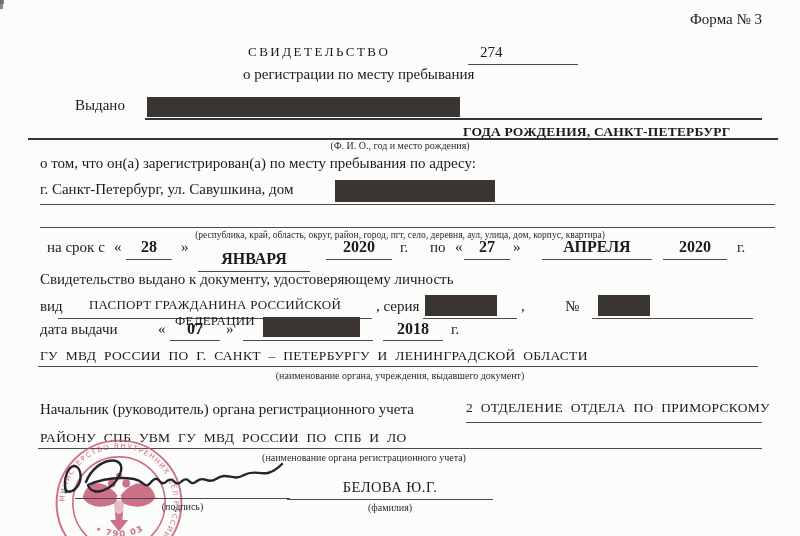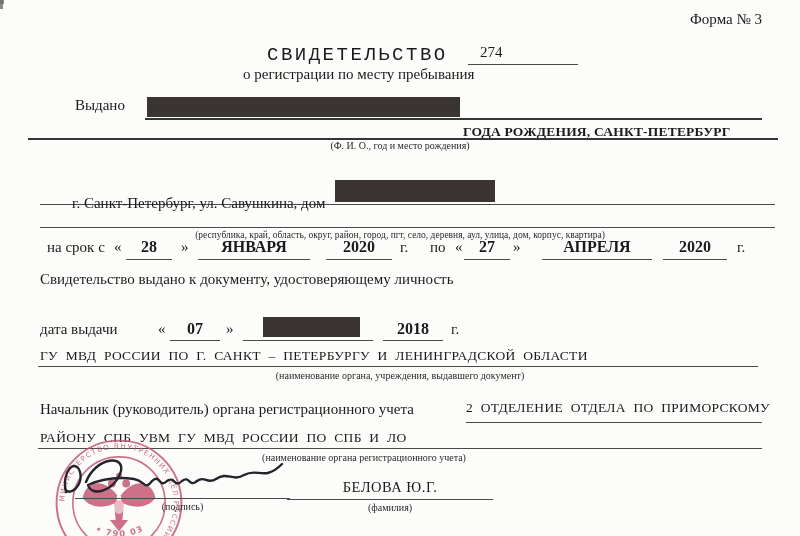--- a/index.html
+++ b/index.html
@@ -28,61 +28,73 @@
 </head>
 <body>
 
 <div class="page">
 
   <div class="abs speck" style="left:0;top:4;width:4px;height:4px;"></div>
   <div class="abs speck" style="left:0;top:16;width:3px;height:9px;"></div>
 
   <div class="abs" style="top:11px;right:38px;font-size:15px;margin-left:39px;">Форма № 3</div>
 
-  <div class="abs" style="left:267px;top:44px;font-size:19px;letter-spacing:2.5px;font-family:Liberation Mono, monospace;">СВИДЕТЕЛЬСТВО</div>
+  <div class="abs" style="left:248px;top:44px;font-size:13px;letter-spacing:2.5px;">СВИДЕТЕЛЬСТВО</div>
   <div class="abs" style="left:468px;top:44px;width:110px;height:21px;border-bottom:1.4px solid #4a4a4a;font-size:15px;padding-left:12px;box-sizing:border-box;">
     <span>274</span>
   </div>
   <div class="abs t17" style="left:243px;top:66px;">о регистрации по месту пребывания</div>
 
   <div class="abs t17" style="left:75px;top:97px;">Выдано</div>
   <div class="abs rule2" style="left:145px;top:96px;width:617px;height:22px;">
     <div class="abs redact" style="left:2px;top:1px;width:313px;height:20px;"></div>
     <div class="abs capsB" style="left:318px;top:3px;white-space:nowrap;">ГОДА РОЖДЕНИЯ, САНКТ-ПЕТЕРБУРГ</div>
   </div>
   <div class="abs rule2" style="left:28px;top:120px;width:750px;height:18px;"></div>
   <div class="abs caption" style="left:0;top:140px;width:800px;">(Ф. И. О., год и место рождения)</div>
 
+  <div class="abs t17" style="left:40px;top:155px;">о том, что он(а) зарегистрирован(а) по месту пребывания по адресу:</div>
 
   <div class="abs rule" style="left:40px;top:179px;width:735px;height:25px;">
-    <span class="t17" style="position:absolute;left:0;top:16px;white-space:nowrap;margin-left:32px;">г. Санкт-Петербург, ул. Савушкина, дом</span>
+    <span class="t17" style="position:absolute;left:0;top:2px;white-space:nowrap;">г. Санкт-Петербург, ул. Савушкина, дом</span>
     <div class="abs redact" style="left:295px;top:1px;width:160px;height:22px;"></div>
   </div>
   <div class="abs rule" style="left:40px;top:210px;width:735px;height:17px;"></div>
   <div class="abs caption" style="left:0;top:230px;width:800px;font-size:9.5px;">(республика, край, область, округ, район, город, пгт, село, деревня, аул, улица, дом, корпус, квартира)</div>
 
   <div class="abs" style="left:0;top:238px;width:800px;height:22px;">
     <span class="abs t17" style="left:47px;top:1px;">на срок с</span>
     <span class="abs t17" style="left:114px;top:1px;">«</span>
     <span class="abs ufield bold14" style="left:126px;top:0;width:46px;height:21px;">28</span>
     <span class="abs t17" style="left:181px;top:1px;">»</span>
-    <span class="abs ufield bold14" style="left:198px;top:0;width:112px;height:21px;">ЯНВАРЯ</span>
+    <span class="abs ufield bold14" style="left:198px;top:12px;width:112px;height:21px;">ЯНВАРЯ</span>
     <span class="abs ufield bold14" style="left:326px;top:0;width:66px;height:21px;">2020</span>
     <span class="abs t17" style="left:400px;top:1px;">г.</span>
     <span class="abs t17" style="left:430px;top:1px;">по</span>
     <span class="abs t17" style="left:455px;top:1px;">«</span>
     <span class="abs ufield bold14" style="left:464px;top:0;width:46px;height:21px;">27</span>
     <span class="abs t17" style="left:513px;top:1px;">»</span>
     <span class="abs ufield bold14" style="left:542px;top:0;width:110px;height:21px;">АПРЕЛЯ</span>
     <span class="abs ufield bold14" style="left:663px;top:0;width:64px;height:21px;">2020</span>
     <span class="abs t17" style="left:737px;top:1px;">г.</span>
   </div>
 
   <div class="abs t17" style="left:40px;top:271px;">Свидетельство выдано к документу, удостоверяющему личность</div>
 
+  <div class="abs" style="left:0;top:297px;width:800px;height:22px;">
+    <span class="abs t17" style="left:40px;top:1px;">вид</span>
+    <span class="abs ufield" style="left:58px;top:0;width:314px;height:21px;font-size:13px;letter-spacing:.2px;">ПАСПОРТ ГРАЖДАНИНА РОССИЙСКОЙ ФЕДЕРАЦИИ</span>
+    <span class="abs t17" style="left:376px;top:1px;">, серия</span>
+    <span class="abs rule" style="left:423px;top:0;width:94px;height:21px;"></span>
+    <div class="abs redact" style="left:425px;top:-2px;width:72px;height:21px;"></div>
+    <span class="abs t17" style="left:521px;top:1px;">,</span>
+    <span class="abs t17" style="left:565px;top:1px;">№</span>
+    <span class="abs rule" style="left:592px;top:0;width:161px;height:21px;"></span>
+    <div class="abs redact" style="left:598px;top:-2px;width:52px;height:21px;"></div>
+  </div>
 
   <div class="abs" style="left:0;top:320px;width:800px;height:22px;">
     <span class="abs t17" style="left:40px;top:1px;">дата выдачи</span>
     <span class="abs t17" style="left:158px;top:1px;">«</span>
     <span class="abs ufield bold14" style="left:170px;top:0;width:50px;height:20px;">07</span>
     <span class="abs t17" style="left:226px;top:1px;">»</span>
     <span class="abs rule" style="left:243px;top:0;width:130px;height:20px;"></span>
     <div class="abs redact" style="left:263px;top:-3px;width:97px;height:20px;"></div>
     <span class="abs ufield bold14" style="left:383px;top:0;width:60px;height:20px;">2018</span>
     <span class="abs t17" style="left:451px;top:1px;">г.</span>

